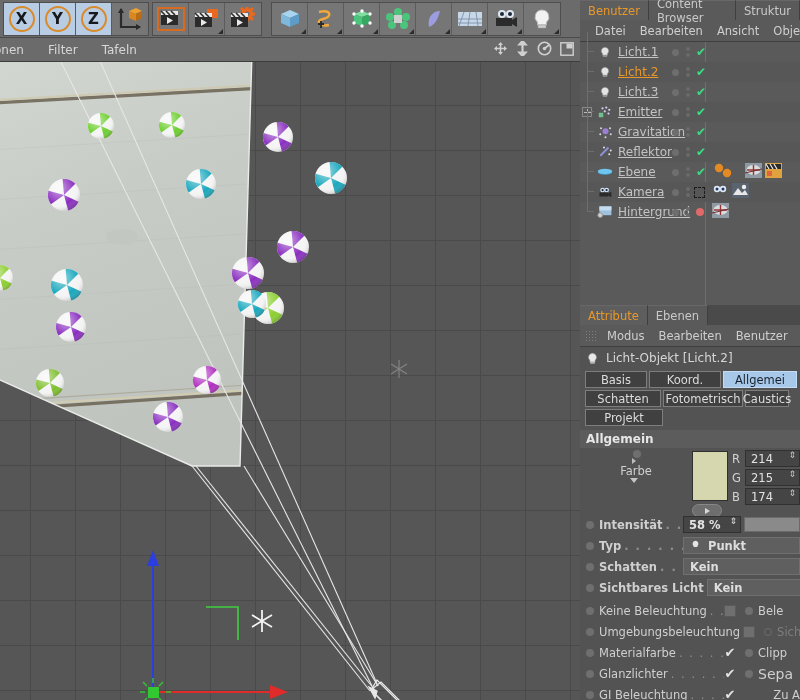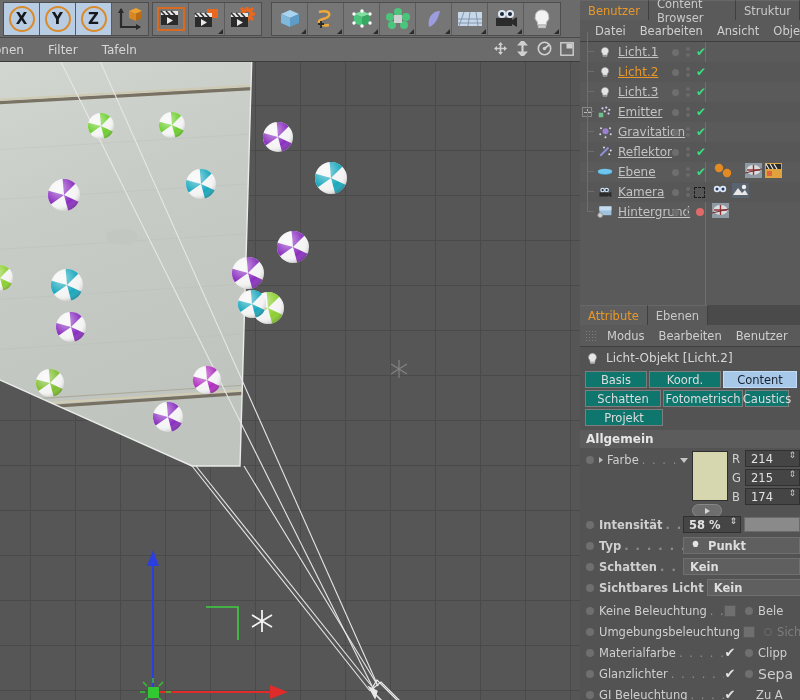--- a/index.html
+++ b/index.html
@@ -104,21 +104,21 @@
   .selbox { margin-left: 4px; width: 11px; height: 11px; border: 1px dashed #1b1b1b; }
   .objsep { position: absolute; left: 125px; top: 0; bottom: 0; width: 1px; background: #6e6e6e; }
   .tagstrip { position: absolute; left: 132px; top: 1px; display: flex; gap: 3px; align-items: center; }
 
   
   .attrpanel { position: absolute; left: 0; top: 305px; width: 220px; height: 395px; background: #535353; }
   .objhdr { height: 22px; display: flex; align-items: center; gap: 6px;
     padding-left: 5px; font-size: 12px; color: #d6d6d6; background: #535353; }
   .tabsgrid { padding: 2px 3px 0 5px; }
   .tabsgrid .trow { display: flex; gap: 2px; margin-bottom: 2px; }
-  .atab { height: 17px; background: #0f766e; color: #dcdcdc; font-size: 11.5px;
+  .atab { height: 17px; background: #404040; color: #dcdcdc; font-size: 11.5px;
     display: flex; align-items: center; justify-content: center;
     border: 1px solid #7d7d7d; flex: 0 0 auto; }
   .atab.on { background: #a8c8ea; color: #18222c; border-color: #c3dcf5; }
   .sectionhdr { margin: 4px 0 2px 0; padding: 2px 0 2px 6px; font-size: 12px;
     color: #e6e6e6; font-weight: bold; background: #5c5c5c; }
   .prow { display: flex; align-items: center; height: 21px; font-size: 11.5px; color: #cfcfcf; }
   .pdot { width: 8px; height: 8px; border-radius: 50%; background: #6f6f6f;
     margin: 0 5px 0 6px; flex: 0 0 auto; }
   .plabel { white-space: nowrap; }
   .dots { flex: 1; overflow: hidden; white-space: nowrap; color: #8e8e8e;
@@ -768,37 +768,37 @@
           <path d="M13 3 a7 7 0 0 1 4.5 12.3 V18 h-9 v-2.7 A7 7 0 0 1 13 3 z" fill="#e8e8e8" stroke="#9a9a9a"></path>
           <rect x="9" y="18" width="8" height="3" fill="#b8b8b8"></rect>
         </svg>
         <span>Licht-Objekt [Licht.2]</span>
       </div>
 
       <div class="tabsgrid" id="proptabs">
           <div class="trow">
             <div class="atab" style="width: 62px;">Basis</div>
             <div class="atab" style="width: 72px;">Koord.</div>
-            <div class="atab on" style="width: 74px;">Content</div>
+            <div class="atab on" style="width: 74px;">Allgemei</div>
           </div>
           <div class="trow">
             <div class="atab" style="width: 76px;">Schatten</div>
             <div class="atab" style="width: 80px;">Fotometrisch</div>
             <div class="atab" style="width: 44px;">Caustics</div>
           </div>
           <div class="trow">
             <div class="atab" style="width: 78px;">Projekt</div>
           </div>
         </div>
 
       <div class="sectionhdr">Allgemein</div>
 
       <div style="display:flex; padding-left:0; height:58px;">
         <div style="width:112px;">
-          <div class="prow" style="height:20px;">
+          <div class="prow" style="height:20px;flex-direction:column;">
             <div class="pdot"></div>
             <div class="caret"></div>
             <span class="plabel">Farbe</span>
             <span class="dots">. . . . .</span>
             <div class="tridown" style="margin-right:4px;"></div>
           </div>
         </div>
         <div style="width:36px; padding-top:1px;">
           <div class="swatchbig"></div>
           <div style="margin-top:3px;">
@@ -896,20 +896,20 @@
             <div style="display: flex; align-items: center; width: 58px; flex: 0 0 auto; overflow: hidden;">
               <div class="pdot" style="margin: 0px 5px 0px 3px;"></div>
               <span style="font-size: 14px; white-space: nowrap; color: rgb(207, 207, 207);">Sepa</span>
             </div>
           </div>
           <div class="prow">
             <div class="pdot"></div>
             <span class="plabel">GI Beleuchtung</span>
             <span class="dots">. . . . . . . . .</span>
             <div class="cbox checked" style="flex: 0 0 auto; margin-right: 6px; width: 12px; height: 12px;">✔</div>
-            <div style="display: flex; align-items: center; width: 58px; flex: 0 0 auto; overflow: hidden;">
+            <div style="display: flex; align-items: center; width: 58px; flex: 0 0 auto; overflow: hidden; justify-content: flex-end;">
               <span style="font-size: 11.5px; color: rgb(207, 207, 207); padding-left: 14px; white-space: nowrap;">Zu A</span>
             </div>
           </div>
         </div>
     </div>
   </div>
 </div>
 
 </body></html>

